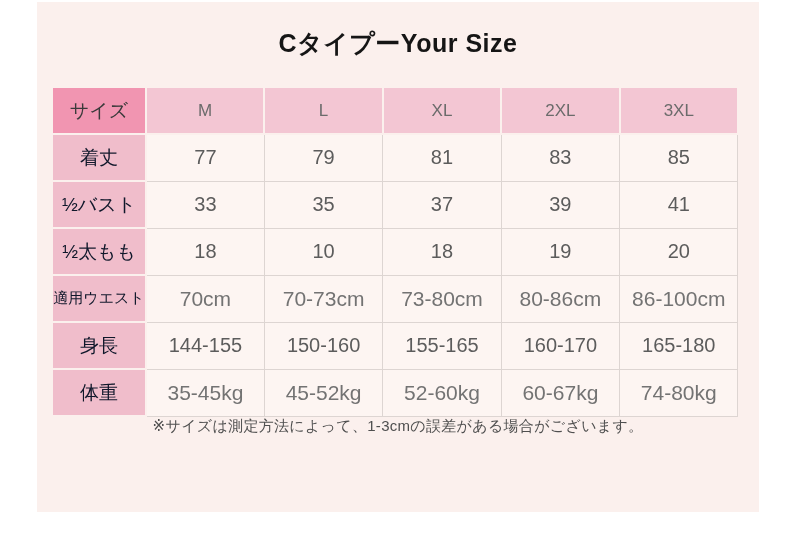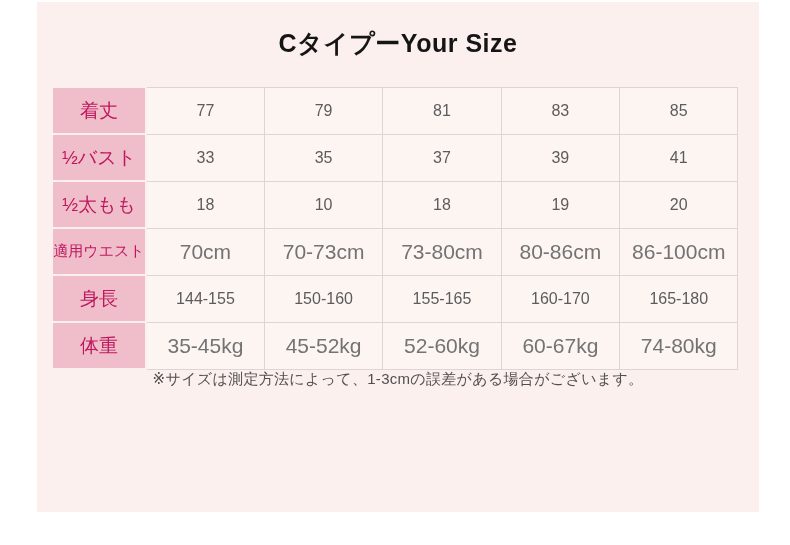--- a/index.html
+++ b/index.html
@@ -49,29 +49,29 @@
     font-weight: 400;
   }
   th.col-head {
     background: #f3c6d3;
     color: #6b6b6b;
     font-size: 17px;
     font-weight: 400;
   }
   td.row-label {
     background: #f0bdcb;
-    color: #be185d;
+    color: #0f172a;
     font-size: 19px;
   }
   td.row-label.small-label { font-size: 15px; }
   td.data-cell {
     background: #fdf5f2;
     border: 1px solid #ddd5d2;
     color: #5c5c5c;
-    font-size: 16px;
+    font-size: 20px;
   }
   tr.big-values td.data-cell { font-size: 21px; color: #737373; }
   .footnote {
     text-align: center;
     font-size: 15px;
     color: #4f4f4f;
     letter-spacing: 0.3px;
   }
 </style>
 </head>
@@ -84,20 +84,28 @@
   <table class="size-table">
     <colgroup>
       <col class="c-label">
       <col class="c-data">
         <col class="c-data">
         <col class="c-data">
         <col class="c-data">
         <col class="c-data">
     </colgroup>
     <tbody>
+      <tr>
+        <th class="corner">サイズ</th>
+        <th class="col-head">M</th>
+        <th class="col-head">L</th>
+        <th class="col-head">XL</th>
+        <th class="col-head">2XL</th>
+        <th class="col-head">3XL</th>
+      </tr>
 
       <tr>
         <td class="row-label">着丈</td>
         <td class="data-cell">77</td>
         <td class="data-cell">79</td>
         <td class="data-cell">81</td>
         <td class="data-cell">83</td>
         <td class="data-cell">85</td>
       </tr>
 

